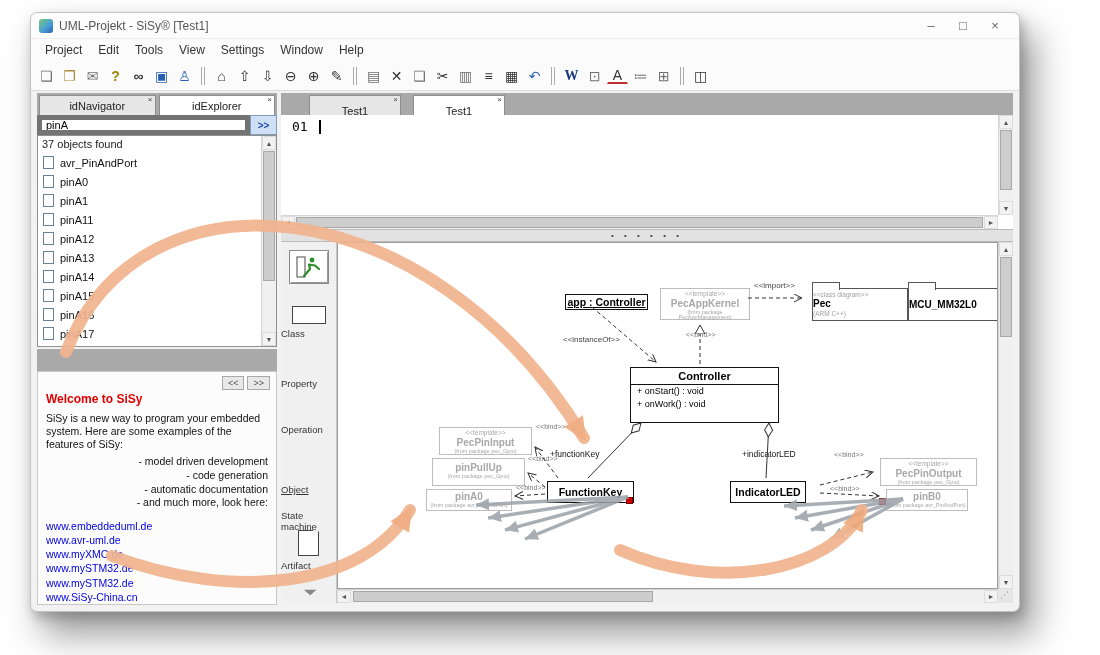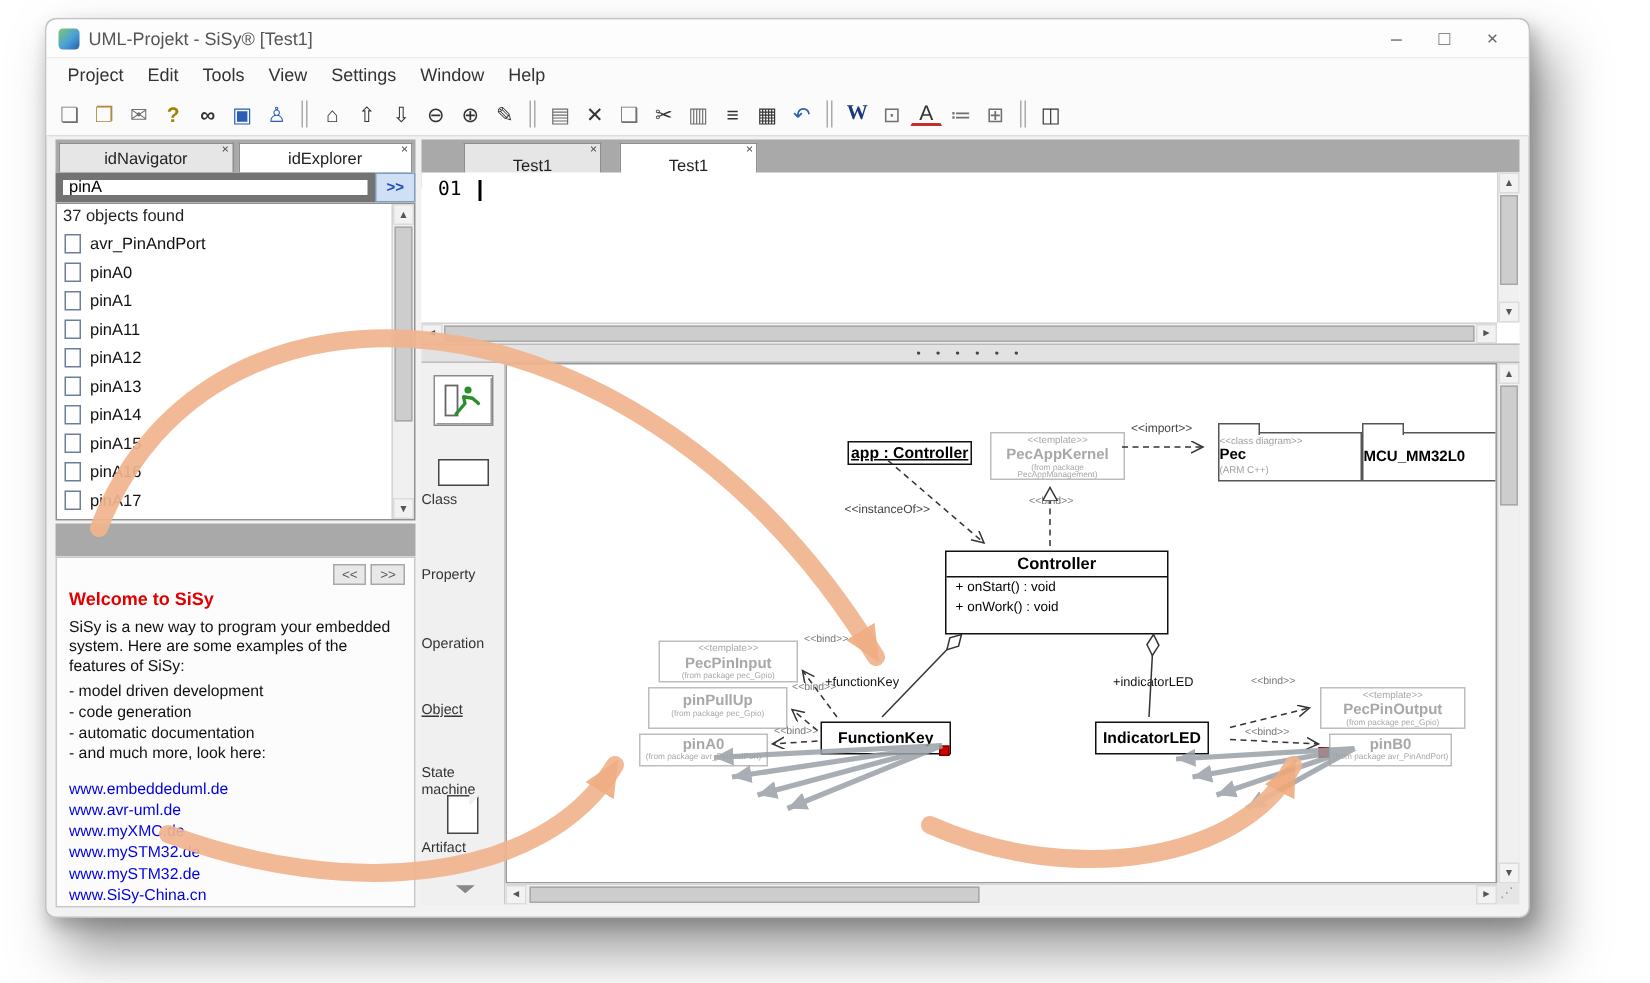--- a/index.html
+++ b/index.html
@@ -59,21 +59,21 @@
   .sb-thumb { position:absolute; left:1px; right:1px; background:#cdcdcd; border:1px solid #a8a8a8; }
 
   .assist-tabs { left:6px; top:336px; width:240px; height:22px; }
   .assist-tabs .tab { width:110px;margin-top:46px; }
   .assist-body { position:absolute; left:6px; top:358px; width:240px; height:234px; background:#fcfcfc;
     border:1px solid #c8c8c8; font-size:10.5px; color:#111; overflow:hidden; }
   .pager { position:absolute; top:4px; right:6px; display:flex; gap:3px; }
   .pager-btn { border:1px solid #a8a8a8; background:#e8e8e8; font-size:9px; color:#555; padding:1px 5px; }
   .assist-heading { color:#e00000; font-weight:bold; font-size:12px; margin:20px 8px 6px; }
   .assist-text { margin:0 8px 4px; line-height:1.25; }
-  .assist-bullet { margin:0 8px; line-height:1.3; }
+  .assist-bullet { margin:0 8px; line-height:1.3;text-align:right; }
   .assist-links { margin:9px 8px 0; }
   .assist-link { color:#0000e0; line-height:1.35; cursor:pointer; }
 
   
   .doc-tabs { left:250px; top:80px; right:6px; height:32px; padding-left:28px; gap:12px; }
   .doc-tab { width:92px; }
   .editor { position:absolute; left:250px; top:102px; right:6px; height:114px; background:#fff; }
   .editor-line { position:absolute; left:11px; top:4px; font-family:"DejaVu Sans Mono",monospace; font-size:13px; color:#000; }
   .caret { position:absolute; left:38px; top:5px; width:2px; height:14px; background:#000; }
   .ed-vscroll { position:absolute; right:0; top:0; width:15px; bottom:14px; background:#f0f0f0; border-left:1px solid #d5d5d5; }
@@ -318,21 +318,21 @@
         <svg width="26" height="24" viewBox="0 0 26 24">
           <rect x="1" y="2" width="8" height="20" fill="none" stroke="#666" stroke-width="1.2"></rect>
           <circle cx="16" cy="5" r="2.4" fill="#2a8f2a"></circle>
           <path d="M8 21 L14 14 L13 9.5 L19 10.5 L23 14" stroke="#2a8f2a" stroke-width="2.2" fill="none" stroke-linecap="round" stroke-linejoin="round"></path>
         </svg>
       </div>
       <div class="pal-class-ico"></div>
       <div class="pal-label" style="top:86px;">Class</div>
       <div class="pal-label" style="top:136px;">Property</div>
       <div class="pal-label" style="top:182px;">Operation</div>
-      <div class="pal-label" style="top:226px;text-decoration:underline;">Object</div>
+      <div class="pal-label" style="top:242px;text-decoration:underline;">Object</div>
       <div class="pal-label" style="top:268px;">State machine</div>
       <div class="pal-artifact-ico"></div>
       <div class="pal-label" style="top:318px;">Artifact</div>
       <div class="pal-more">▼</div>
     </div>
 
     <div class="canvas-wrap">
       <div class="canvas">
 
         <div class="uml obj-box" style="left:227px;top:51px;width:83px;height:16px;">

